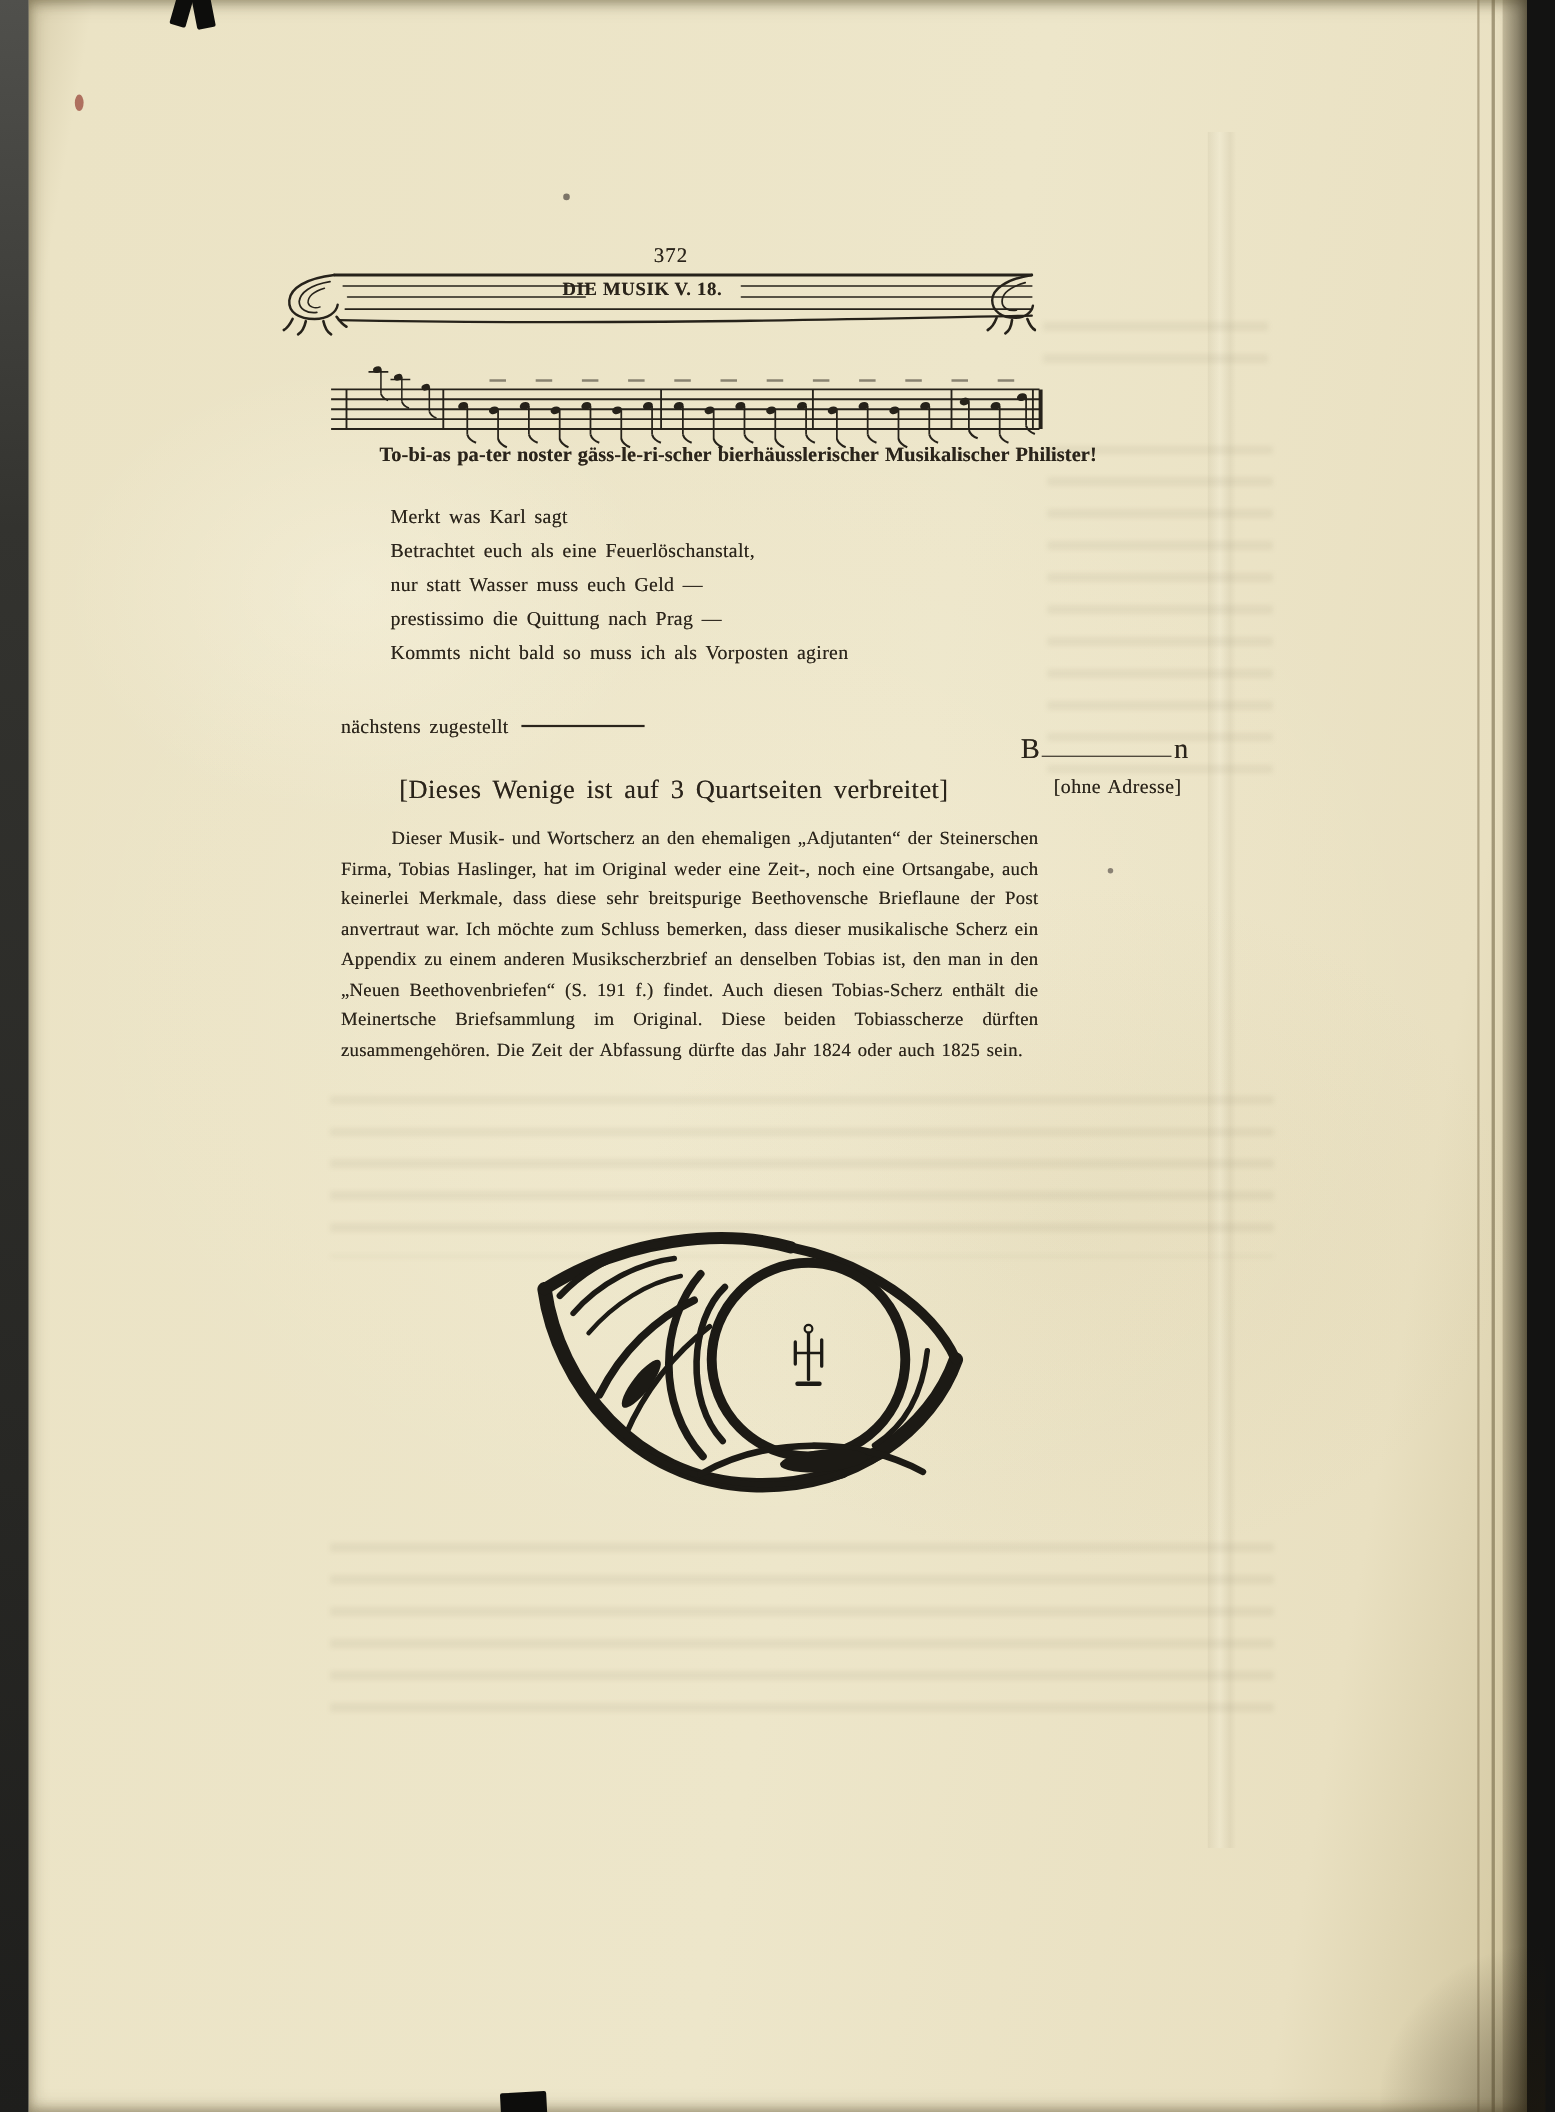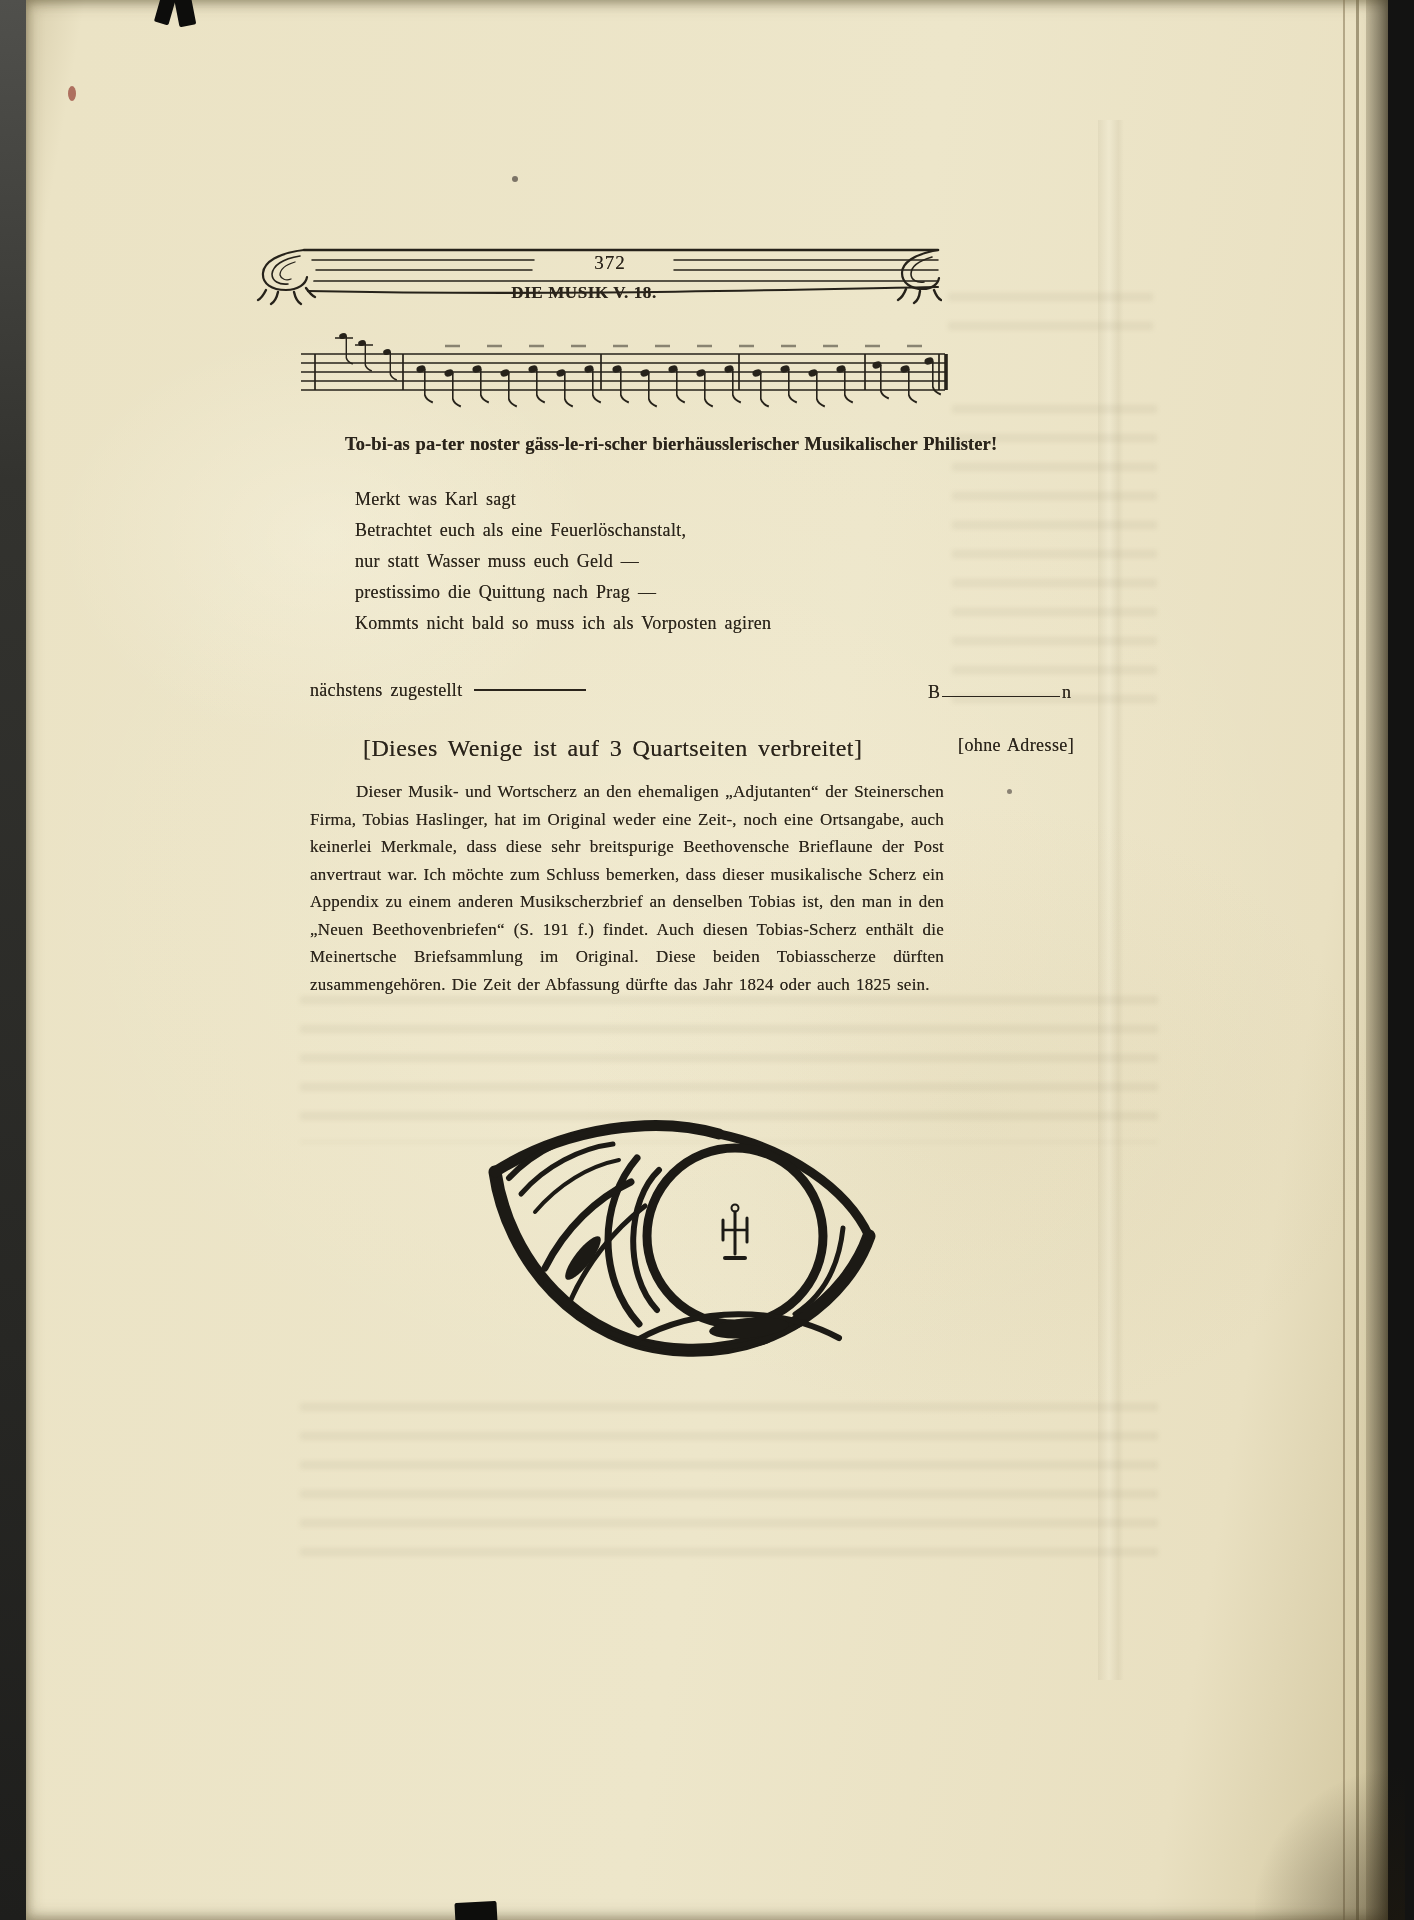--- a/index.html
+++ b/index.html
@@ -23,29 +23,29 @@
         background:repeating-linear-gradient(180deg, transparent 0px, transparent 21px,
                    rgba(118,108,78,.16) 21px, rgba(118,108,78,.16) 29px);}
   .txt{position:absolute;white-space:nowrap;}
   .page-number{left:540px;top:222px;width:140px;text-align:center;font-size:19px;letter-spacing:1px;}
   .banner-title{left:484px;top:253px;width:200px;text-align:center;font-size:17px;font-weight:bold;letter-spacing:.6px;}
   .lyric{left:345px;top:404px;font-size:18.5px;font-weight:bold;letter-spacing:.1px;word-spacing:1px;text-align:center;}
   .poem-line{left:355px;font-size:18px;letter-spacing:.3px;word-spacing:3px;white-space:pre;}
   .closing-line{left:310px;top:650px;font-size:18px;letter-spacing:.3px;word-spacing:3px;}
   .rule{display:inline-block;vertical-align:4px;border-bottom:2.4px solid #2a241b;}
   .closing-rule{width:112px;margin-left:12px;vertical-align:5px;}
-  .sig{left:928px;top:652px;font-size:18px;}
+  .sig{left:928px;top:666px;font-size:26px;}
   .sig-rule{width:118px;border-bottom-width:1.6px;vertical-align:1px;margin:0 2px;}
   .note-l{left:363px;top:705px;font-size:24px;letter-spacing:.4px;word-spacing:4px;}
   .note-r{left:958px;top:705px;font-size:18px;letter-spacing:.4px;word-spacing:2px;}
   .para{position:absolute;left:310px;top:748px;width:634px;font-size:17px;line-height:27.5px;
         text-align:justify;text-indent:46px;letter-spacing:.25px;word-spacing:1.5px;white-space:normal;}
   .ink{stroke:#26221a;}
   svg{position:absolute;}
-  .soft{text-shadow:0 0 .5px rgba(44,36,22,.65);margin-top:30px;}
+  .soft{text-shadow:0 0 .5px rgba(44,36,22,.65);}
 </style>
 </head>
 <body>
 
 <div class="page">
   <div class="left-strip"></div>
   <div class="sheet"></div>
 
   <div class="mark" style="left:158px;top:-8px;width:15px;height:32px;transform:rotate(16deg);"></div>
   <div class="mark" style="left:176px;top:-10px;width:17px;height:36px;transform:rotate(-11deg);"></div>

